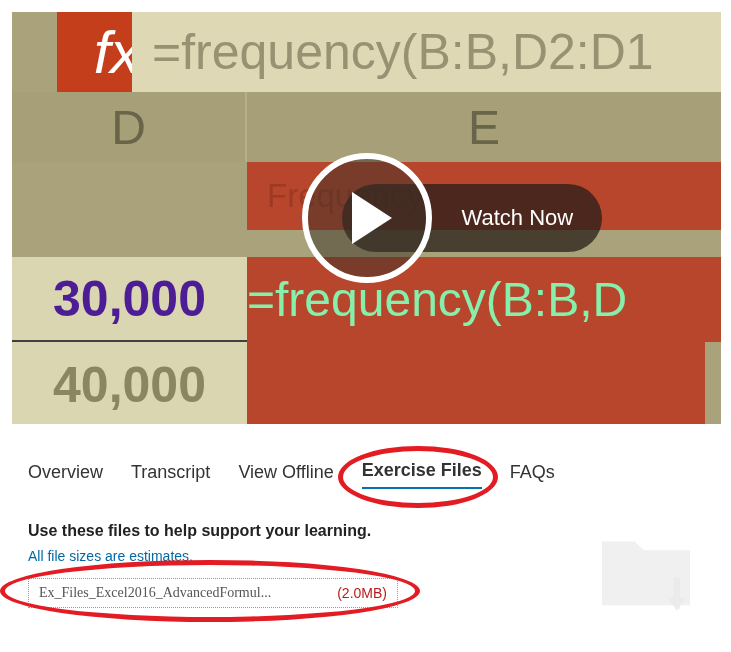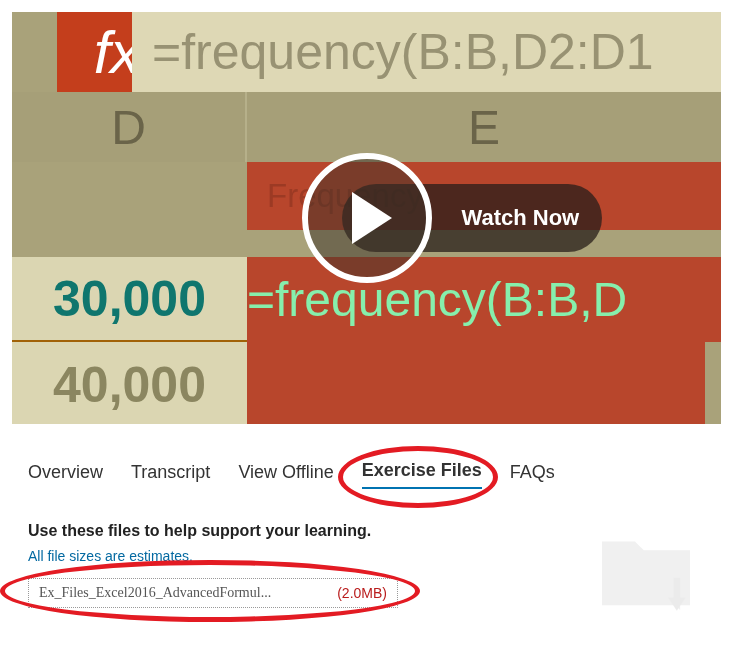--- a/index.html
+++ b/index.html
@@ -82,27 +82,27 @@
       padding-left: 20px;
     }
     .row30 {
       position: absolute;
       top: 95px; left: 0; right: 0; height: 85px;
       display: flex;
     }
     .row30 .num {
       width: 235px;
       background: #dbd6b2;
-      color: #0f766e;
+      color: #4c1d95;
       font-size: 50px;
       font-weight: 600;
       display: flex;
       align-items: center;
       justify-content: center;
-      border-bottom: 2px solid #a16207;
+      border-bottom: 2px solid #404040;
     }
     .row30 .formula {
       flex: 1;
       background: #b8462c;
       color: #86efac;
       font-size: 48px;
       display: flex;
       align-items: center;
       padding-left: 0;
       white-space: nowrap;
@@ -142,21 +142,21 @@
       left: 40px;
       width: 260px;
       height: 68px;
       background: rgba(40,30,25,0.75);
       border-radius: 40px;
       display: flex;
       align-items: center;
       padding-left: 120px;
       color: #fff;
       font-size: 22px;
-      font-weight: 700;
+      font-weight: 400;
     }
     .play-btn {
       position: relative;
       width: 130px;
       height: 130px;
       border-radius: 50%;
       border: 6px solid #fff;
       background: rgba(60,50,40,0.5);
       display: flex;
       align-items: center;

